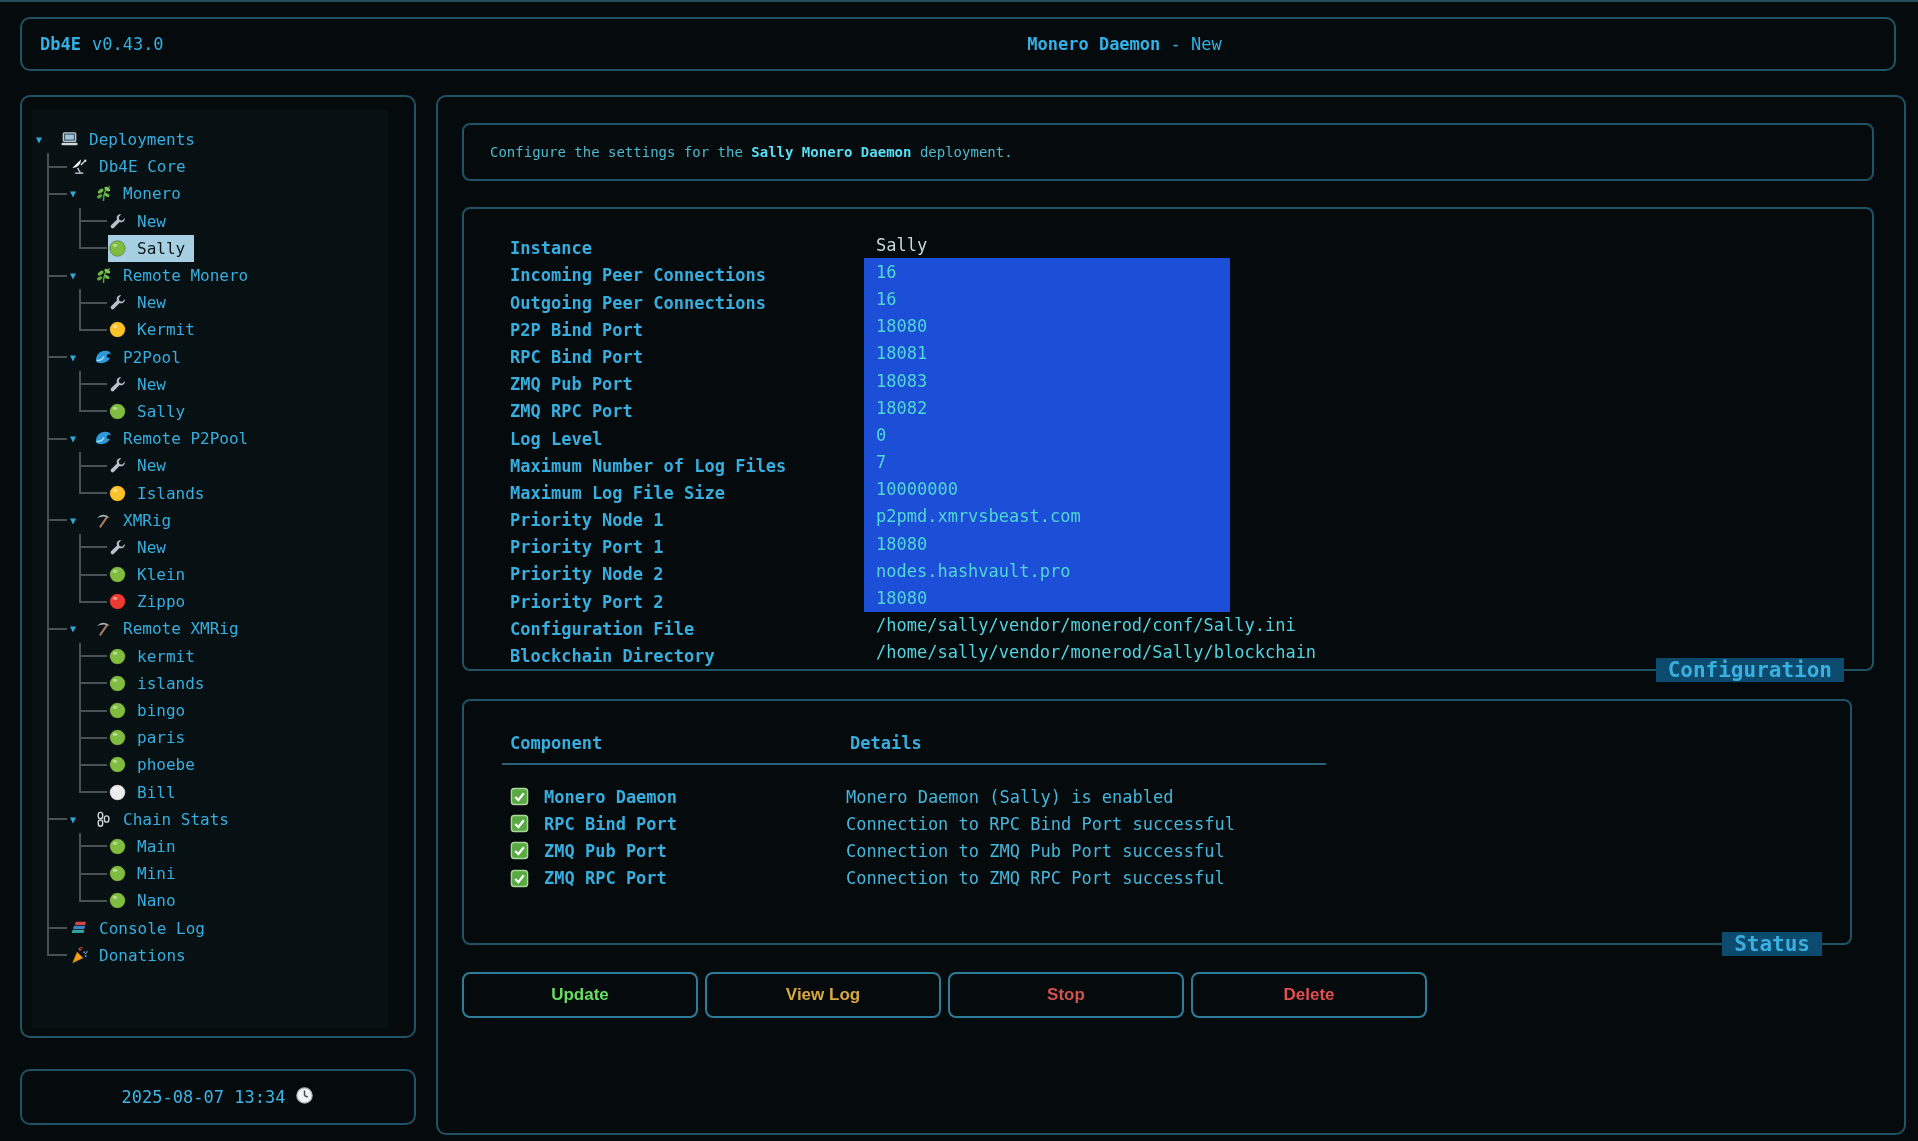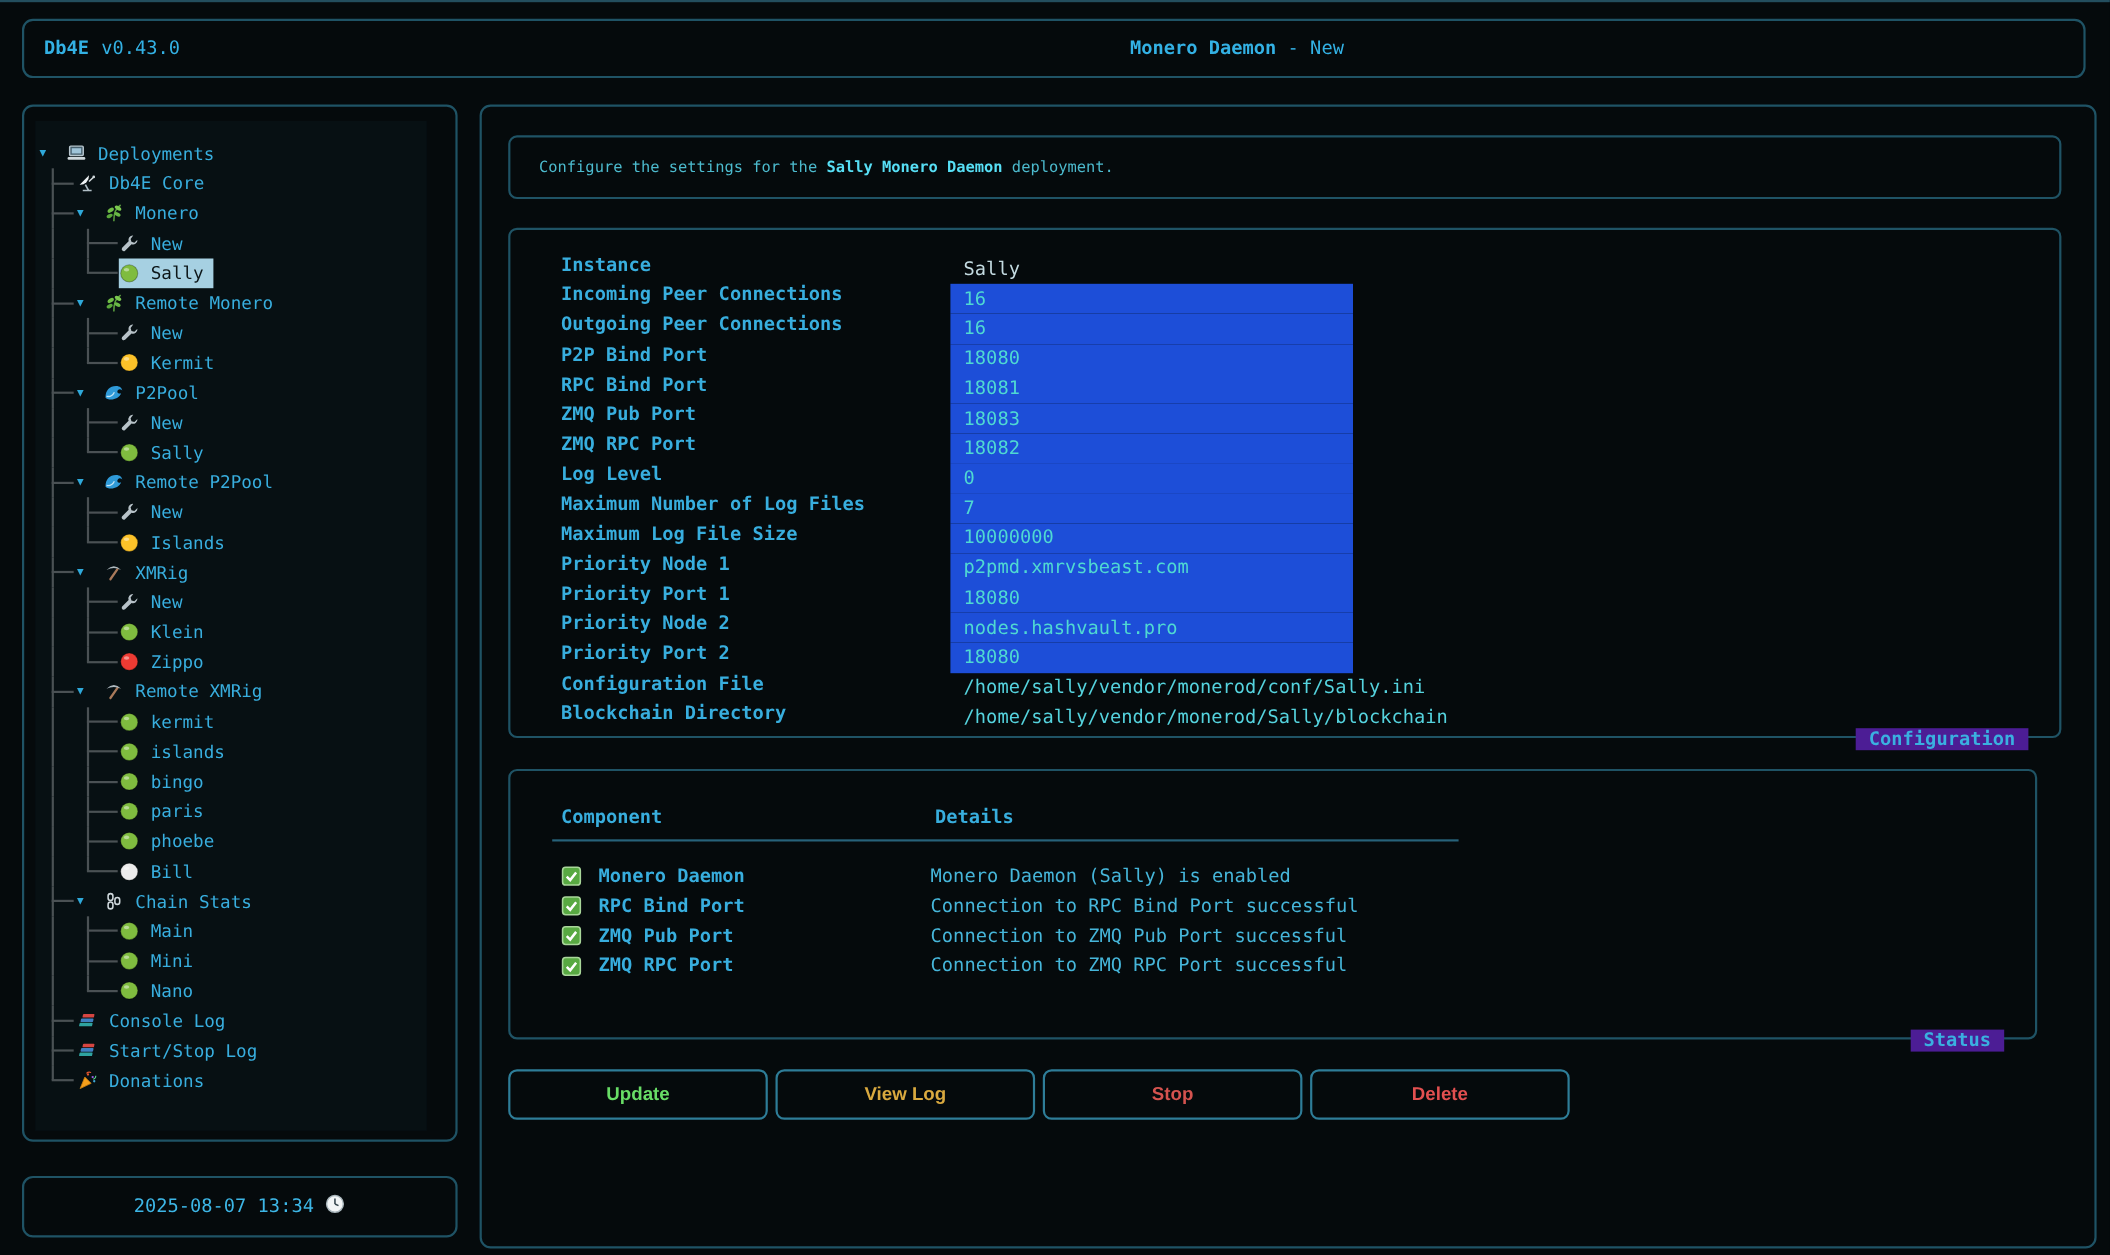--- a/index.html
+++ b/index.html
@@ -48,40 +48,40 @@
   
   .main{position:absolute;left:436px;top:95px;width:1466px;height:1036px;
           border:2px solid #1f5365;border-radius:10px;}
   .infobox{position:absolute;left:24px;top:26px;width:1412px;height:58px;
           border:2px solid #1f5365;border-radius:8px;display:flex;align-items:center;
           padding-left:26px;box-sizing:border-box;font-size:14px;color:#4cbacd;white-space:pre;}
   .bright{color:#57dff5;}
 
   .cfgbox{position:absolute;left:24px;top:110px;width:1412px;height:464px;
           border:2px solid #1f5365;border-radius:8px;box-sizing:border-box;padding-top:22px;}
-  .cfgrow{display:flex;height:27.2px;align-items:flex-start;font-size:17px;padding-left:46px;}
+  .cfgrow{display:flex;height:27.2px;align-items:flex-end;font-size:17px;padding-left:46px;}
   .cfglabel{width:354px;color:#38aede;font-weight:bold;flex:none;}
   .cfgval{height:27.2px;display:flex;align-items:center;padding-left:12px;box-sizing:border-box;white-space:pre;}
   .cfgval.strip{width:366px;background:#1d4ed8;}
   .v-num{color:#4fd9d2;} .v-path{color:#55d3de;} .v-plain{color:#c4dbe1;}
 
   .statbox{position:absolute;left:24px;top:602px;width:1390px;height:246px;
           border:2px solid #1f5365;border-radius:8px;box-sizing:border-box;}
   .shead{display:flex;padding-left:46px;padding-top:32px;font-size:17px;font-weight:bold;color:#38aede;}
   .shead .c1{width:340px;}
   .sdiv{margin-left:38px;margin-top:10px;width:824px;height:2px;background:#27627a;}
   #statRows{margin-top:18px;}
   .strow{display:flex;align-items:center;height:27.2px;padding-left:46px;font-size:17px;}
   .sticon{width:22px;height:20px;margin-right:12px;flex:none;display:flex;align-items:center;}
   .sticon svg{width:19px;height:19px;}
   .stname{width:302px;font-weight:bold;color:#38aede;flex:none;}
   .stdet{color:#46b6da;white-space:pre;text-align:right;}
 
-  .corner{position:absolute;right:28px;bottom:-13px;background:#4c1d95;
-          padding:0 12px;font-size:17px;font-weight:bold;color:#3ab0e0;}
+  .corner{position:absolute;right:28px;bottom:-13px;background:#0c4a6e;
+          padding:0 12px;font-size:21px;font-weight:bold;color:#3ab0e0;}
 
   .btnrow{position:absolute;left:24px;top:875px;display:flex;gap:7px;}
   .btn{width:236px;height:46px;border:2px solid #2e7d98;border-radius:8px;
           background:transparent;display:flex;align-items:center;justify-content:center;
           font-size:17px;font-weight:bold;cursor:pointer;text-align:center;}
 </style>
 </head>
 <body>
 
 <div class="topline"></div>
@@ -236,27 +236,20 @@
               <circle cx="10" cy="10" r="8.2" fill="none" stroke="rgba(0,0,0,.28)" stroke-width="1"></circle>
               <ellipse cx="7.4" cy="6.6" rx="2.6" ry="1.7" fill="rgba(255,255,255,.45)"></ellipse>
             </svg></span><span class="tlabel">Nano</span></span></div>
       <div class="trow d1"><span class="vl v0"></span><span class="hl t0"></span><span class="tcontent"><span class="ticon"><svg viewBox="0 0 20 20">
               <g transform="skewX(-12)">
                 <rect x="6.5" y="3" width="11" height="3.4" rx="0.8" fill="#d64541"></rect>
                 <rect x="5.5" y="7.2" width="12" height="3.4" rx="0.8" fill="#3e7fc1"></rect>
                 <rect x="5" y="11.4" width="12.5" height="3.4" rx="0.8" fill="#2ea3a0"></rect>
               </g>
             </svg></span><span class="tlabel">Console Log</span></span></div>
-      <div class="trow d1"><span class="vl v0"></span><span class="hl t0"></span><span class="tcontent"><span class="ticon"><svg viewBox="0 0 20 20">
-              <g transform="skewX(-12)">
-                <rect x="6.5" y="3" width="11" height="3.4" rx="0.8" fill="#d64541"></rect>
-                <rect x="5.5" y="7.2" width="12" height="3.4" rx="0.8" fill="#3e7fc1"></rect>
-                <rect x="5" y="11.4" width="12.5" height="3.4" rx="0.8" fill="#2ea3a0"></rect>
-              </g>
-            </svg></span><span class="tlabel">Start/Stop Log</span></span></div>
       <div class="trow d1"><span class="vl v0 h"></span><span class="hl t0"></span><span class="tcontent"><span class="ticon"><svg viewBox="0 0 20 20">
               <path d="M3 17.5 L7.5 6.5 L13.5 12.5 Z" fill="#f59f1b" stroke="#c97f10" stroke-width="0.8"></path>
               <circle cx="10.5" cy="4" r="1.1" fill="#e4572e"></circle>
               <circle cx="15" cy="6.5" r="1.1" fill="#9b5de5"></circle>
               <circle cx="16.5" cy="10.5" r="1.1" fill="#3fa7d6"></circle>
               <path d="M9 3 Q11 1 13.5 2.2" stroke="#e4572e" stroke-width="1" fill="none"></path>
               <path d="M15.5 8.5 Q18 7.8 18 5.2" stroke="#59cd90" stroke-width="1" fill="none"></path>
             </svg></span><span class="tlabel">Donations</span></span></div>
     </div>
 </aside>

